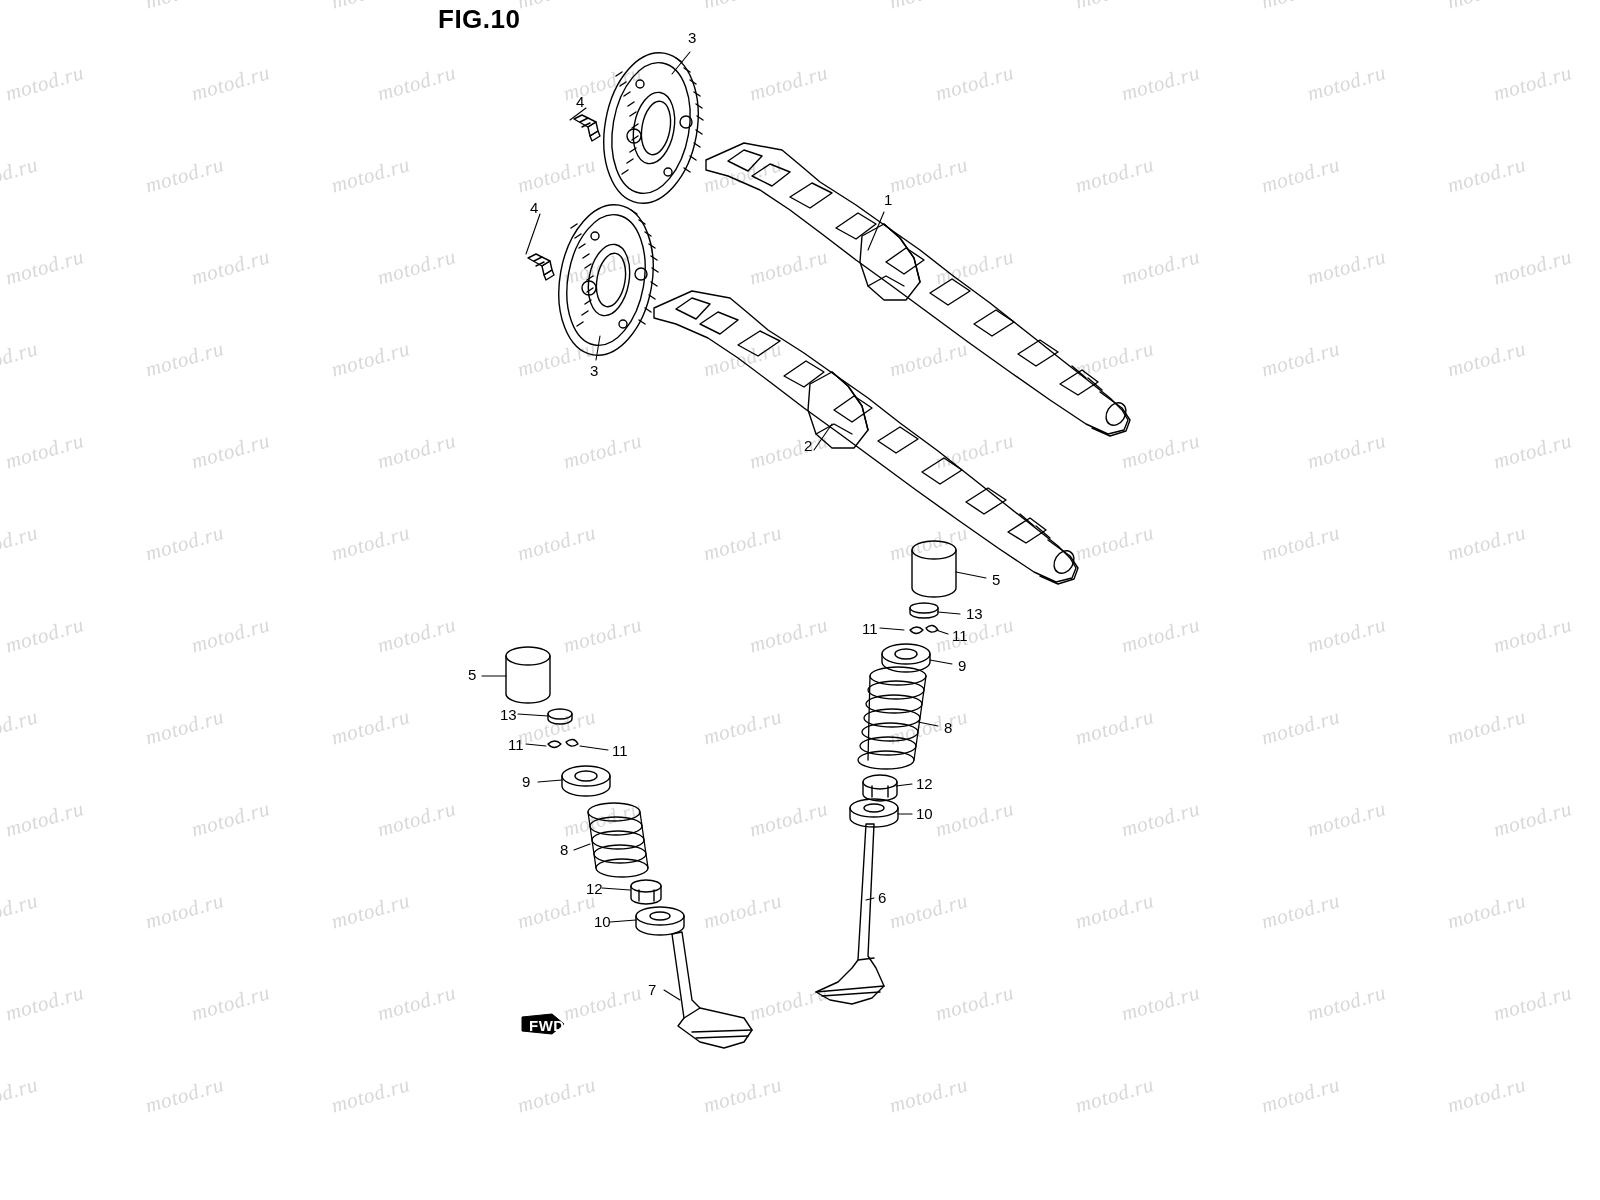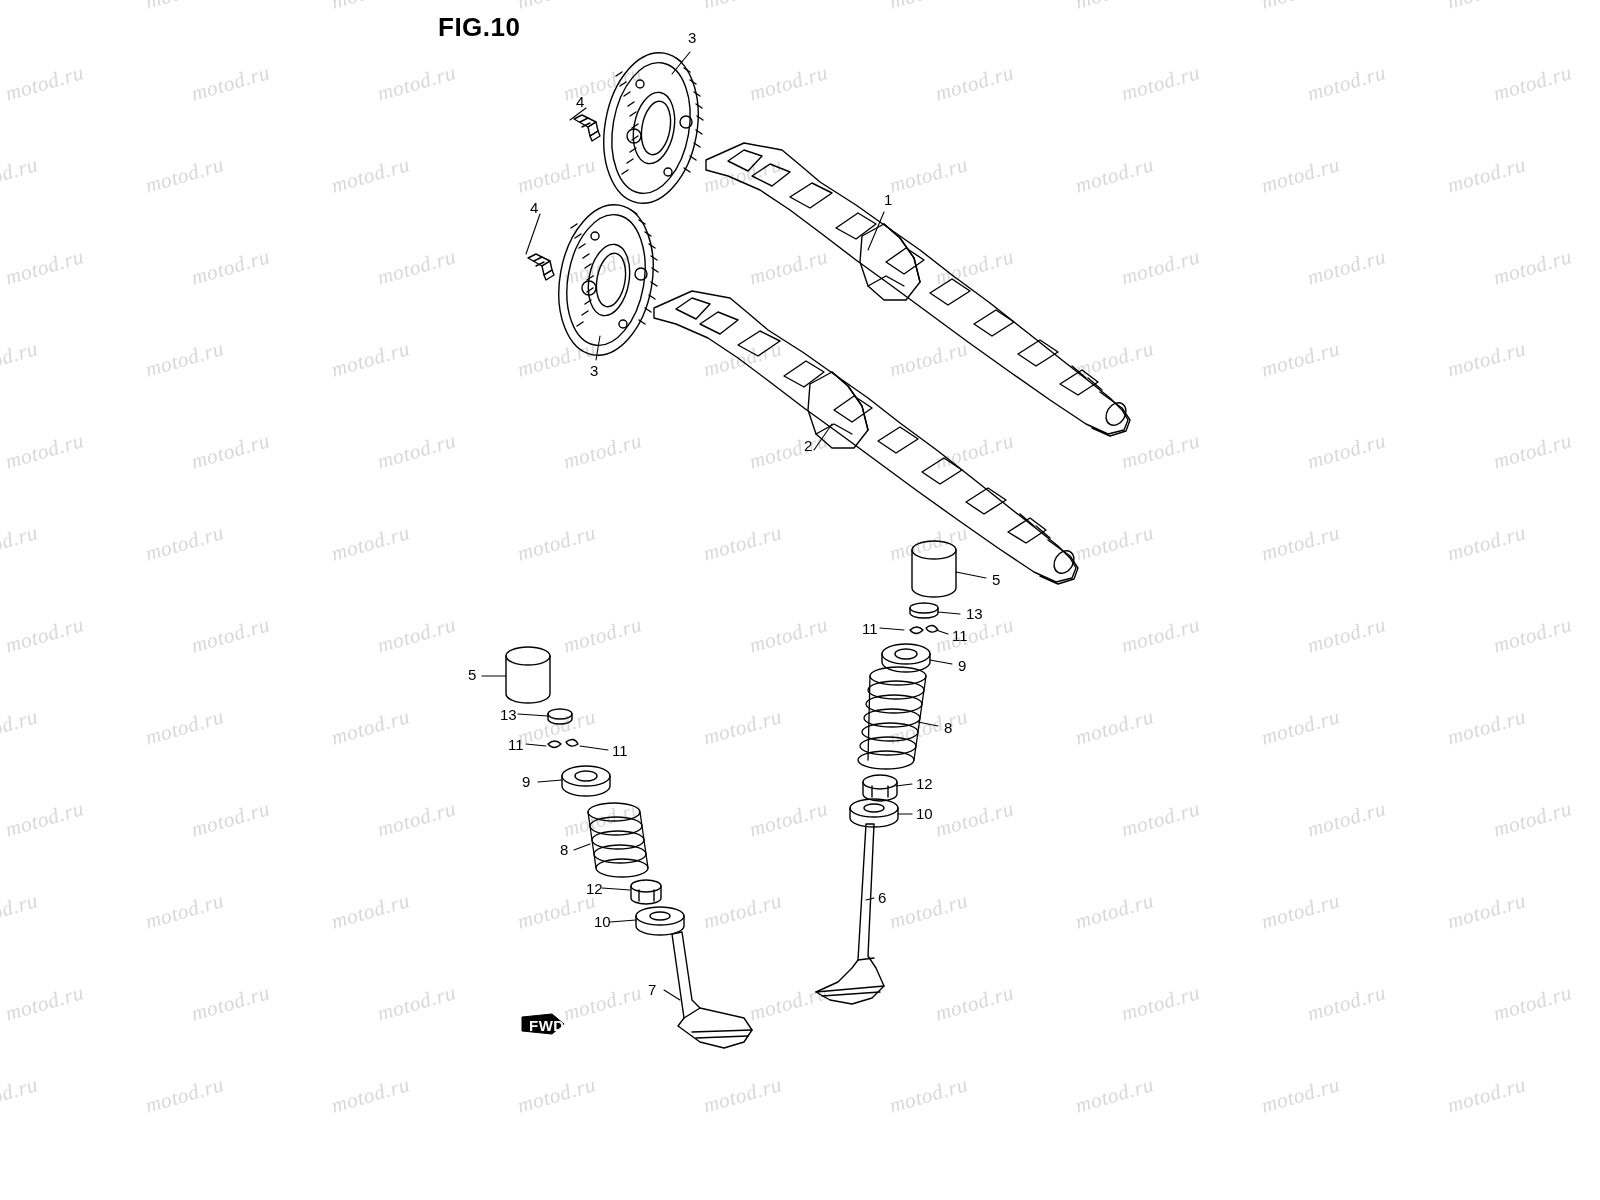--- a/index.html
+++ b/index.html
@@ -36,21 +36,20 @@
   }
   
   #fig-title {
     position: absolute;
     left: 438px;
     top: 4px;
     font-size: 26px;
     font-weight: bold;
     letter-spacing: 0.5px;
     z-index: 10;
-    margin-top: 8px;
   }
   
   #footer {
     position: absolute;
     left: 0;
     right: 0;
     bottom: 4px;
     text-align: center;
     z-index: 10;
   }

